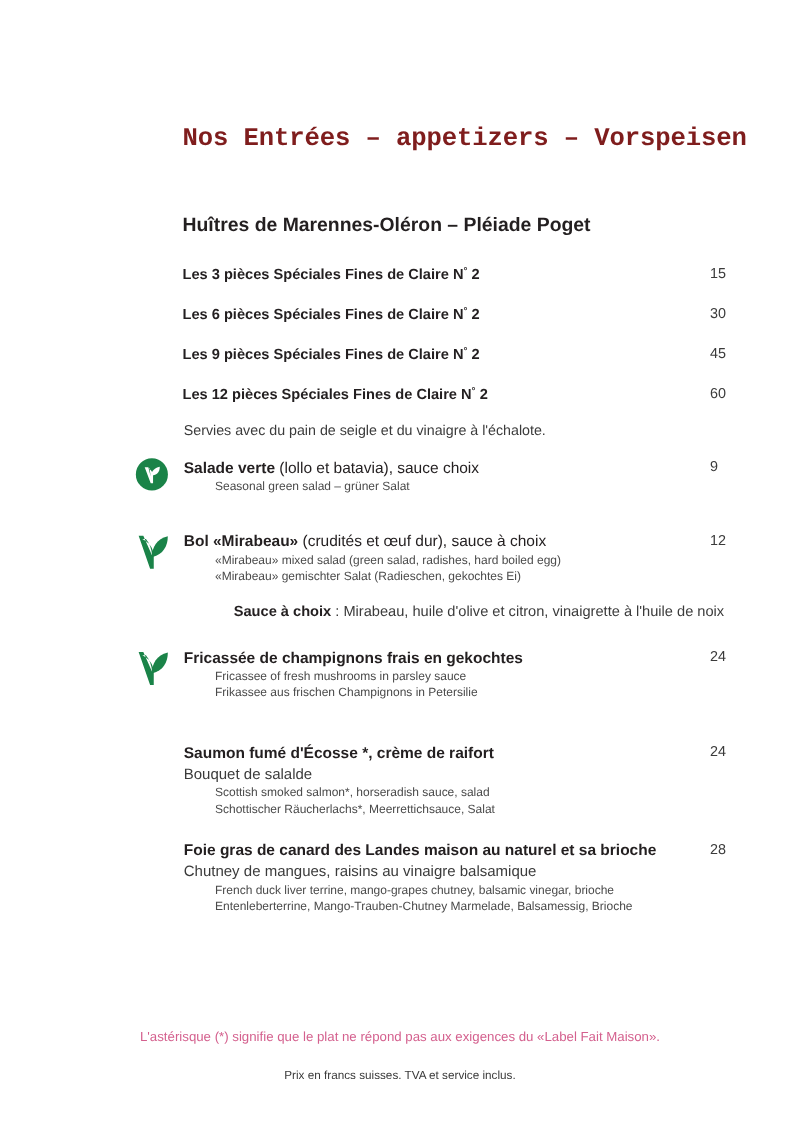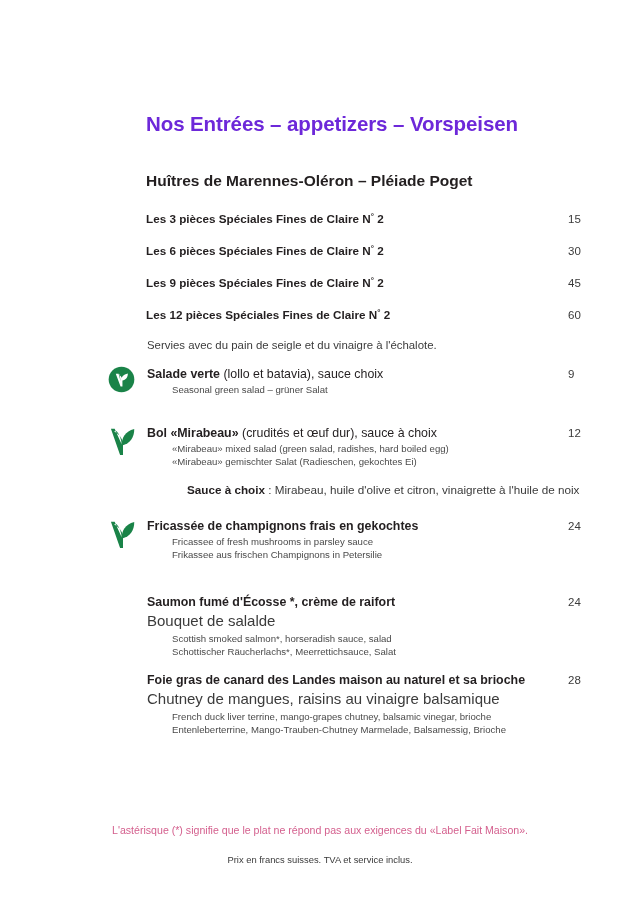--- a/index.html
+++ b/index.html
@@ -19,26 +19,27 @@
     position: relative;
     width: 640px;
     height: 905px;
     box-sizing: border-box;
   }
 
   
   .menu-title {
     position: absolute;
     left: 146px;
-    top: 112px;
+    top: 100px;
     font-size: 20.5px;
     font-weight: bold;
-    color: #6d28d9;
+    color: #7f1d1d;
     letter-spacing: -0.1px;
     white-space: nowrap;
+    font-family: Liberation Mono, monospace;
   }
   .section-title {
     position: absolute;
     left: 146px;
     top: 172px;
     font-size: 15.5px;
     font-weight: bold;
     color: #231f20;
     white-space: nowrap;
   }
@@ -115,21 +116,21 @@
     line-height: 1.3;
     white-space: nowrap;
   }
   .dish-name b {
     font-weight: bold;
   }
   .dish-name .reg {
     font-weight: normal;
   }
   .dish-sub-fr {
-    font-size: 15px;
+    font-size: 12px;
     color: #3b3b3b;
     line-height: 1.35;
     margin-top: 1px;
     white-space: nowrap;
   }
   .dish-sub {
     font-size: 9.6px;
     color: #4a4a4a;
     line-height: 1.35;
     white-space: nowrap;

